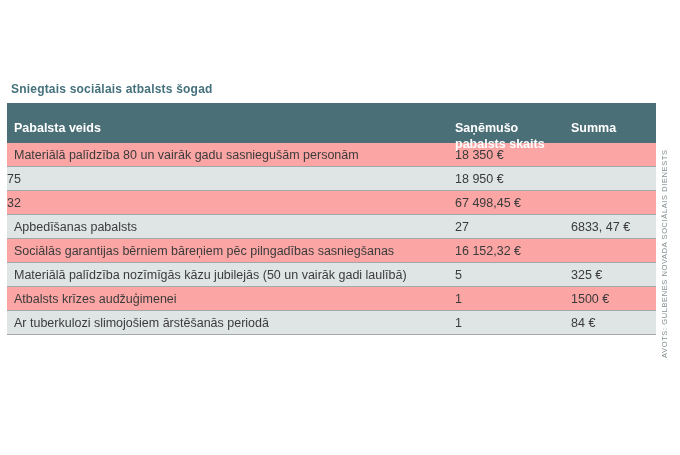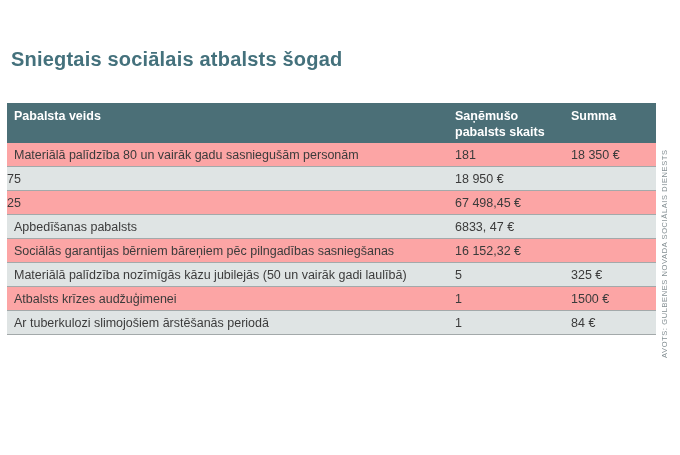--- a/index.html
+++ b/index.html
@@ -13,42 +13,42 @@
   html,body{margin:0;padding:0;}
   body{
     width:680px;height:455px;
     background:#ffffff;
     font-family:"Liberation Sans", sans-serif;
     position:relative;
     overflow:hidden;
   }
   .page-title{
     position:absolute;
-    left:11px; top:48px;
-    font-size:20px;
+    left:11px; top:82px;
+    font-size:12px;
     font-weight:bold;
     color:var(--title-color);
     letter-spacing:0.2px;
   }
   .table-wrap{
     position:absolute;
     left:7px; top:103px;
     width:649px;
   }
   .thead{
     display:grid;
     grid-template-columns:448px 116px 85px;
     background:var(--header-bg);
     color:#ffffff;
     font-weight:bold;
     font-size:12.5px;
     line-height:1.25;
     height:40px;
     box-sizing:border-box;
-    padding-top:6px;
+    padding-top:18px;
   }
   .thead .th{padding-right:6px;}
   .thead .th.first{padding-left:7px;}
   .trow{
     display:grid;
     grid-template-columns:448px 116px 85px;
     height:23px;
     border-bottom:1px solid var(--row-border);
     align-items:center;
     font-size:12.5px;
@@ -79,33 +79,33 @@
 
 <div class="table-wrap">
   <div class="thead">
     <div class="th first">Pabalsta veids</div>
     <div class="th">Saņēmušo pabalsts skaits</div>
     <div class="th">Summa</div>
   </div>
   <div id="tbody">
       <div class="trow">
         <div class="td first">Materiālā palīdzība 80 un vairāk gadu sasniegušām personām</div>
-        <div class="td">181</div>
         <div class="td">18 350 €</div>
       </div>
       <div class="trow">
         <div class="td">75</div>
         <div class="td">18 950 €</div>
       </div>
       <div class="trow">
-        <div class="td">25</div>
+        <div class="td">32</div>
         <div class="td">67 498,45 €</div>
       </div>
       <div class="trow">
         <div class="td first">Apbedīšanas pabalsts</div>
+        <div class="td">27</div>
         <div class="td">6833, 47 €</div>
       </div>
       <div class="trow">
         <div class="td first">Sociālās garantijas bērniem bāreņiem pēc pilngadības sasniegšanas</div>
         <div class="td">16 152,32 €</div>
       </div>
       <div class="trow">
         <div class="td first">Materiālā palīdzība nozīmīgās kāzu jubilejās (50 un vairāk gadi laulībā)</div>
         <div class="td">5</div>
         <div class="td">325 €</div>

